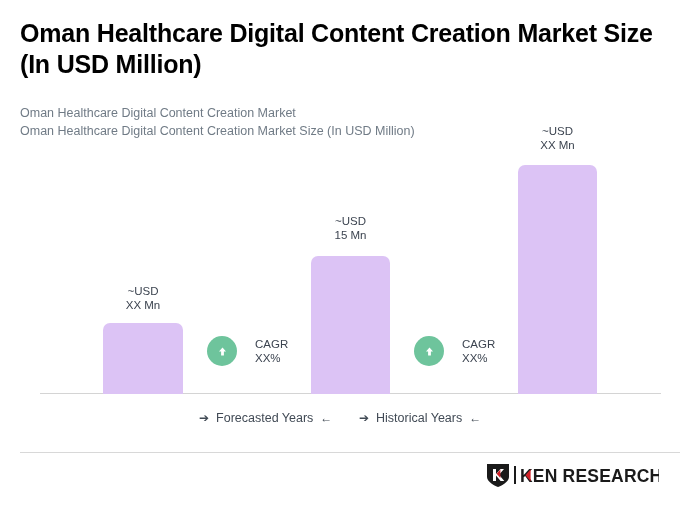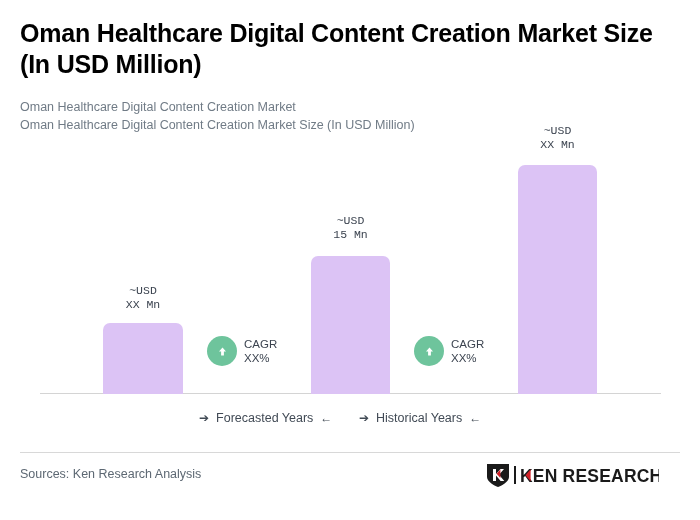--- a/index.html
+++ b/index.html
@@ -35,21 +35,21 @@
     line-height: 31px;
     font-weight: bold;
     color: #000000;
     letter-spacing: -0.2px;
   }
 
   
   .subtitle-block {
     position: absolute;
     left: 20px;
-    top: 98px;
+    top: 104px;
     width: 640px;
   }
   .subtitle-line {
     font-size: 12.5px;
     line-height: 18px;
     color: #707b86;
   }
 
   
   .plot {
@@ -78,32 +78,31 @@
   .bar-2 { left: 311px; width: 79px; top: 256px; height: 138px; }
   .bar-3 { left: 518px; width: 79px; top: 165px; height: 229px; }
 
   .bar-label {
     position: absolute;
     text-align: center;
     font-size: 11.5px;
     line-height: 14px;
     color: #3c4450;
     white-space: pre-line;
-    font-family: Liberation Mono, monospace;
   }
   .bar-label-1 { left: 103px; width: 80px; top: 284px; }
   .bar-label-2 { left: 311px; width: 79px; top: 214px; }
   .bar-label-3 { left: 518px; width: 79px; top: 124px; }
 
   
   .cagr {
     position: absolute;
     display: flex;
     align-items: center;
-    gap: 7px;
+    gap: 18px;
   }
   .cagr-1 { left: 207px; top: 336px; }
   .cagr-2 { left: 414px; top: 336px; }
 
   .cagr-circle {
     width: 30px;
     height: 30px;
     border-radius: 50%;
     background: #6ec49c;
     display: flex;
@@ -221,21 +220,20 @@
 
     <div class="period period-forecasted">
       <span class="arrow">➔</span>
       <span>Historical Years</span>
       <span class="arrow">←</span>
     </div>
 
   </div>
 
   <div class="footer-divider"></div>
-  <div class="sources">Sources: Ken Research Analysis</div>
 
   <div class="logo">
     <svg width="175" height="26" viewBox="0 0 175 26" aria-hidden="true">
 
       <path d="M3 2 L25 2 L25 15 C25 20 17 24 14 25 C11 24 3 20 3 15 Z" fill="#1a1a1a"></path>
 
       <path d="M9 7 L12 7 L12 12 L16.5 7 L20 7 L15 12.8 L20.3 19 L16.6 19 L12 13.6 L12 19 L9 19 Z" fill="#ffffff"></path>
 
       <path d="M12.6 11.8 L16.4 7.6 L16.4 16 Z" fill="#d01f26"></path>
 

